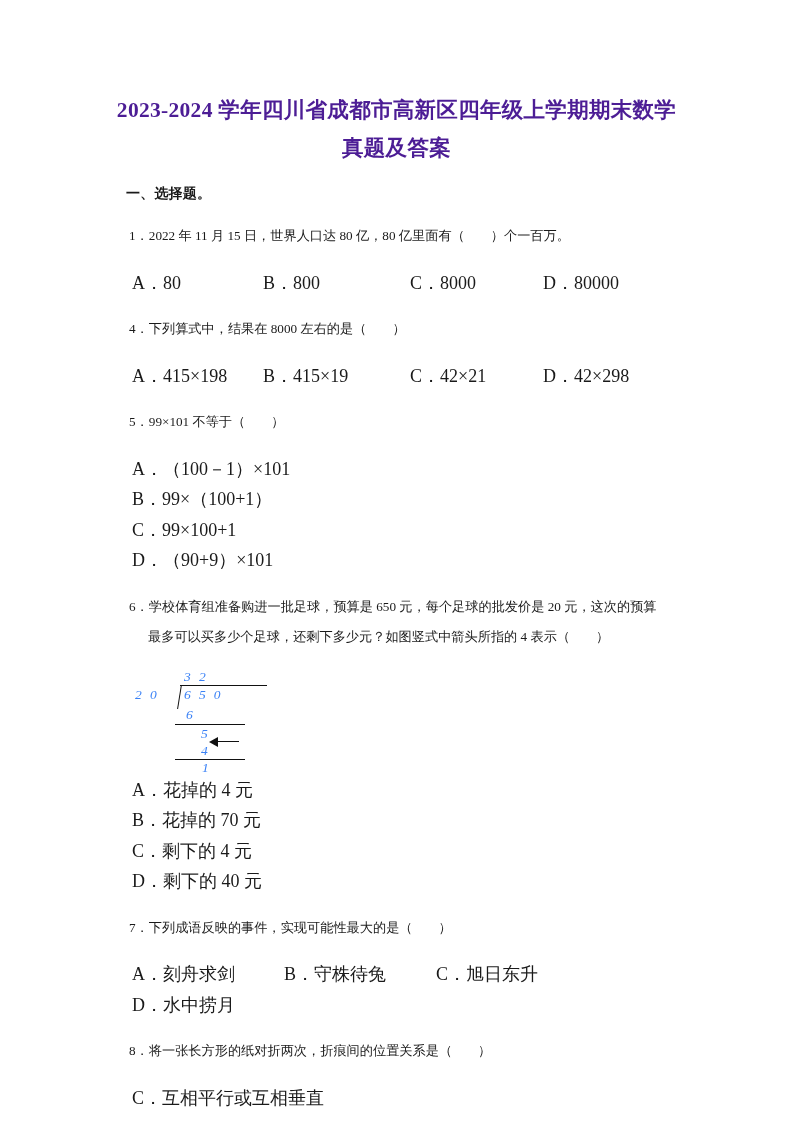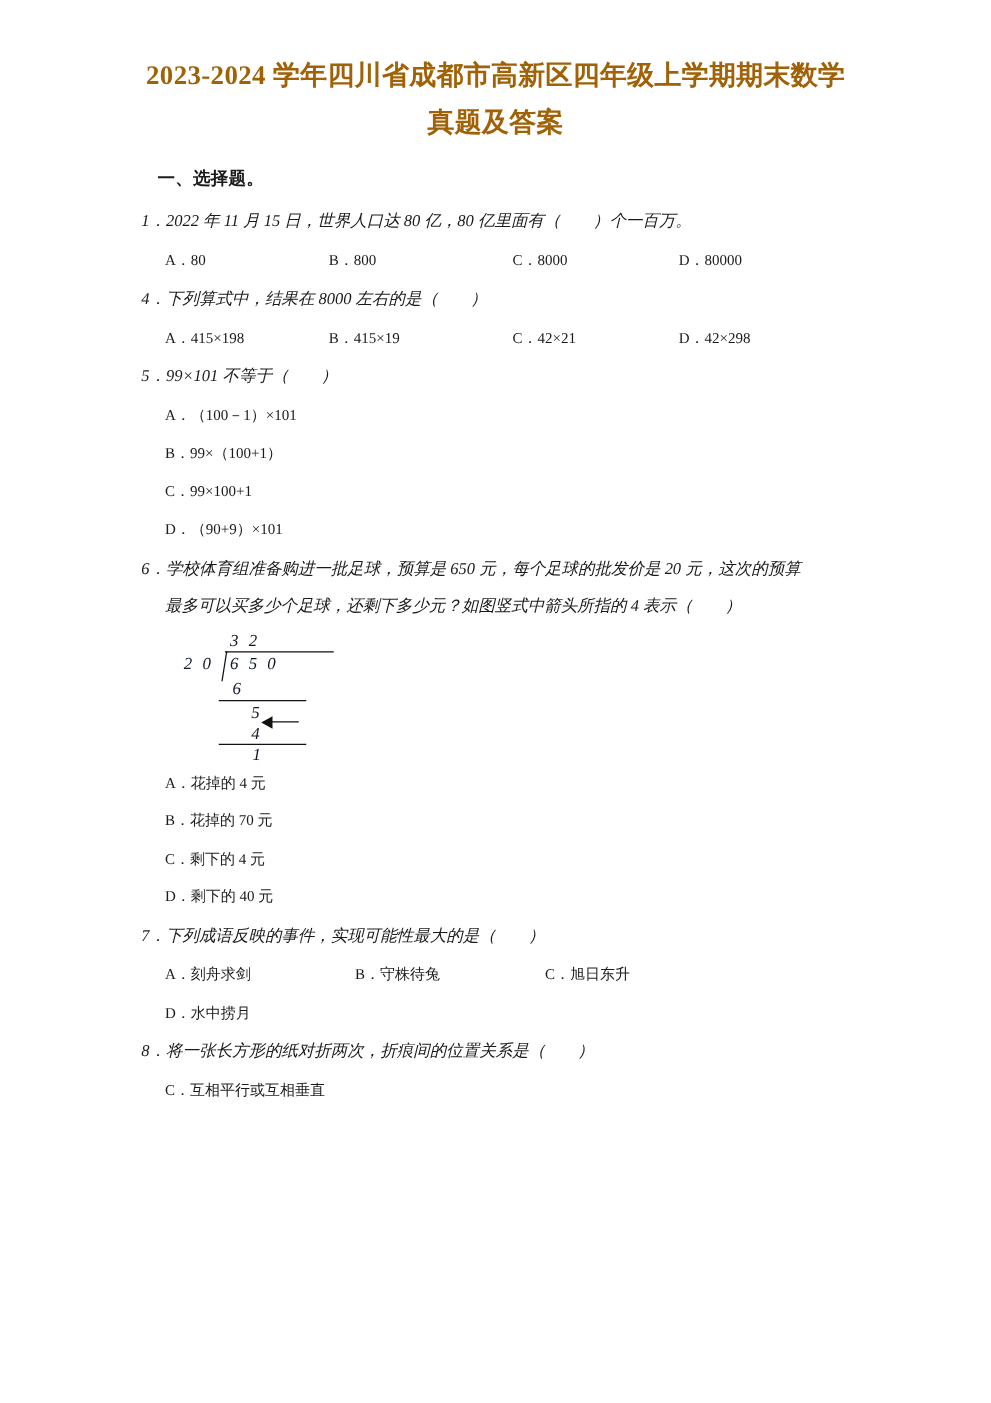--- a/index.html
+++ b/index.html
@@ -21,27 +21,27 @@
     left: 0; top: 0;
     width: 793px;
     height: 1122px;
     box-sizing: border-box;
     padding: 0;
     overflow: hidden;
   }
   
   .doc-title {
     margin: 0;
-    padding-top: 41px;
+    padding-top: 91px;
     text-align: center;
     font-size: 21.5px;
     font-weight: bold;
     line-height: 38px;
     letter-spacing: 0.3px;
-    color: #a16207;
+    color: #4c1d95;
   }
   .doc-title .tline {
     display: block;
     padding: 0 58px;
   }
   .doc-title .tline-2 { padding: 0; }
 
   
   .body-wrap {
     margin-top: 16px;
@@ -58,37 +58,36 @@
   }
 
   .q {
     margin-bottom: 1px;
   }
   .q-stem {
     font-size: 13.2px;
     line-height: 30.5px;
     text-indent: 0;
     padding-left: 0;
-    margin: 0;
+    margin: 16px;
     text-align: justify;
-    font-style: italic;
   }
   .q-stem .cont {
     display: block;
     padding-left: 19px;
   }
   .gap {
     display: inline-block;
     width: 26px;
   }
 
   
   .opts {
     position: relative;
-    font-size: 12px;
+    font-size: 18px;
     line-height: 30.5px;
     padding-left: 19px;
     margin: 0;
   }
   .opts.cols4 { display: block; }
   .opts.cols4 .opt {
     display: inline-block;
     vertical-align: top;
   }
   .opts.cols4 .opt:nth-child(1) { width: 131px; }
@@ -109,21 +108,21 @@
 
   
   .division-fig {
     position: relative;
     width: 150px;
     height: 104px;
     margin: 4px 0 2px 22px;
     font-family: "Liberation Serif", "DejaVu Serif", serif;
     font-size: 13.5px;
     font-style: italic;
-    color: #0f172a;
+    color: #3b82f6;
   }
   .division-fig span.dg {
     position: absolute;
     font-style: italic;
     letter-spacing: 2.4px;
   }
   .division-fig .rule {
     position: absolute;
     background: #111;
     height: 1.4px;
@@ -196,21 +195,21 @@
       <div class="opts cols2">
         <span class="opt">C．99×100+1</span><span class="opt">D．（90+9）×101</span>
       </div>
     </div>
 
     <div class="q">
       <p class="q-stem"><span>6．学校体育组准备购进一批足球，预算是 650 元，每个足球的批发价是 20 元，这次的预算</span><span class="cont"><span>最多可以买多少个足球，还剩下多少元？如图竖式中箭头所指的 4 表示（</span><span class="gap"></span><span>）</span></span></p>
 
       <div class="division-fig">
         <span class="dg" style="left:49px; top:0px;">3 2</span>
-        <span class="dg" style="left:12px; top:18px;">2 0</span>
+        <span class="dg" style="left:0px; top:18px;">2 0</span>
         <span class="dg" style="left:49px; top:18px;">6 5 0</span>
         <span class="dg" style="left:51px; top:38px;">6</span>
         <span class="dg" style="left:66px; top:57px;">5</span>
         <span class="dg" style="left:66px; top:74px;">4</span>
         <span class="dg" style="left:67px; top:91px;">1</span>
 
         <span class="rule" style="left:45px; top:16px; width:87px;"></span>
         <span class="vbar" style="left:44px; top:16px; height:24px;"></span>
         <span class="rule" style="left:40px; top:55px; width:70px;"></span>
         <span class="rule" style="left:40px; top:90px; width:70px;"></span>

